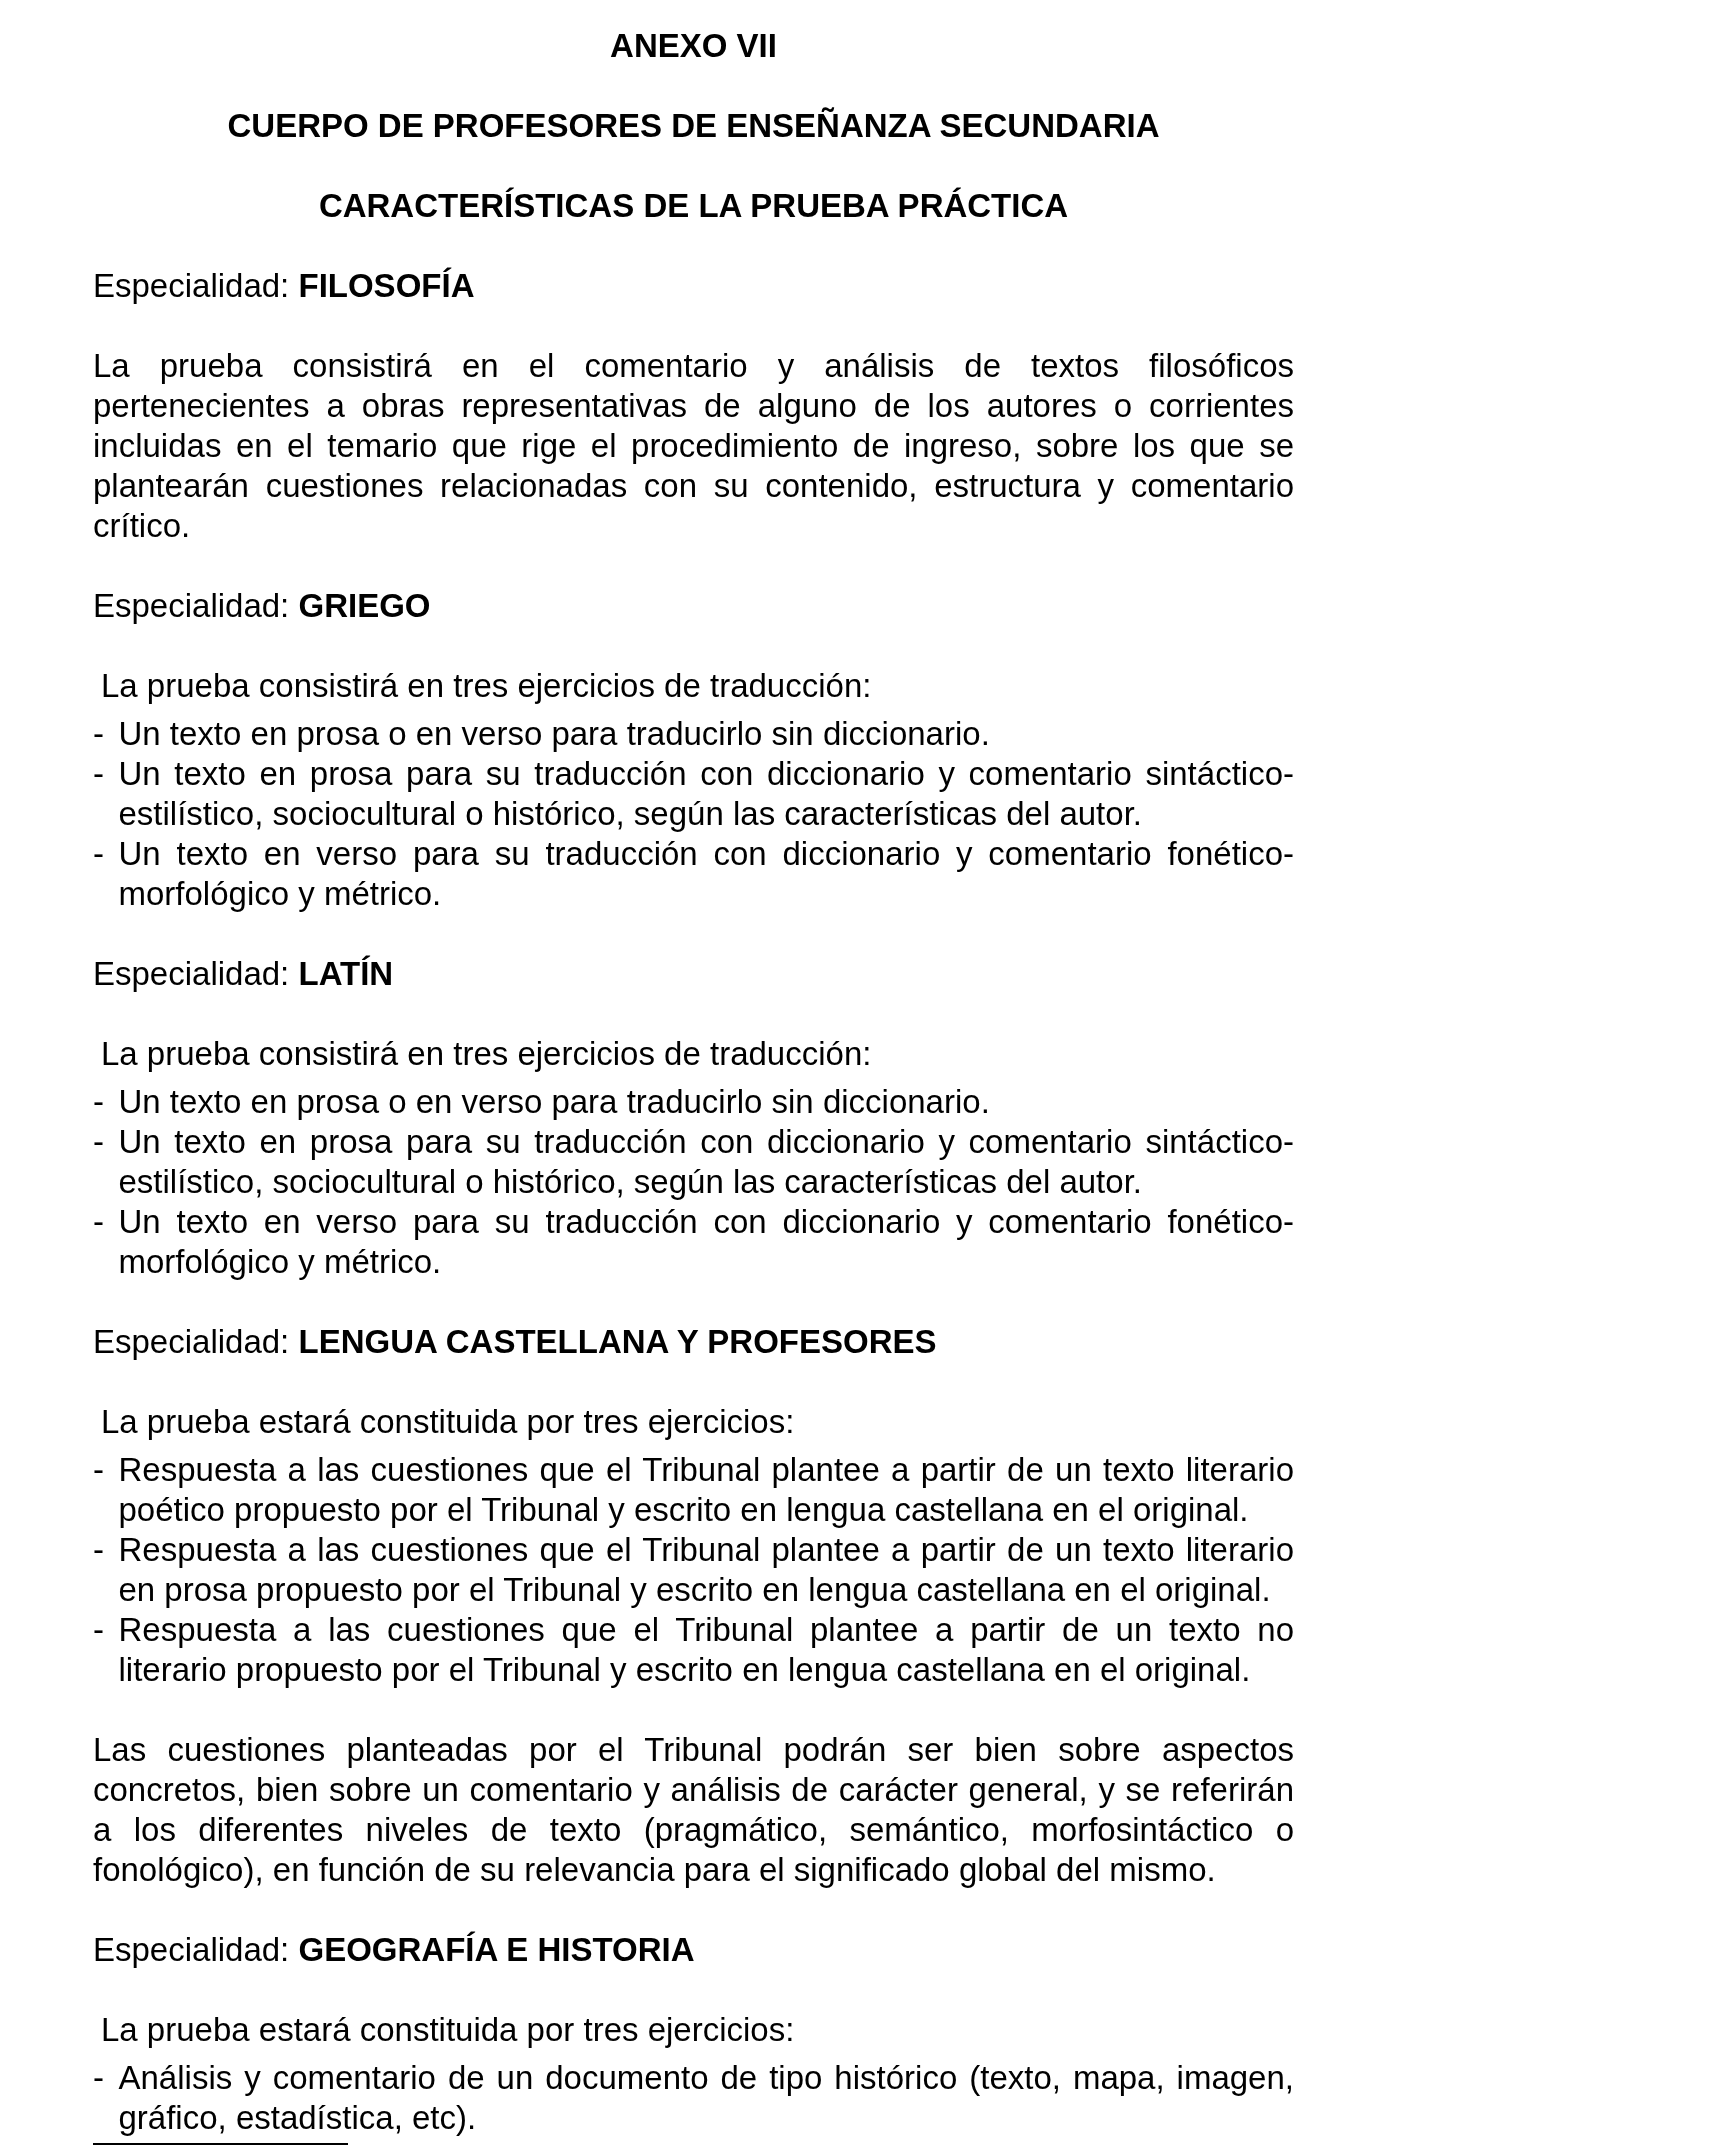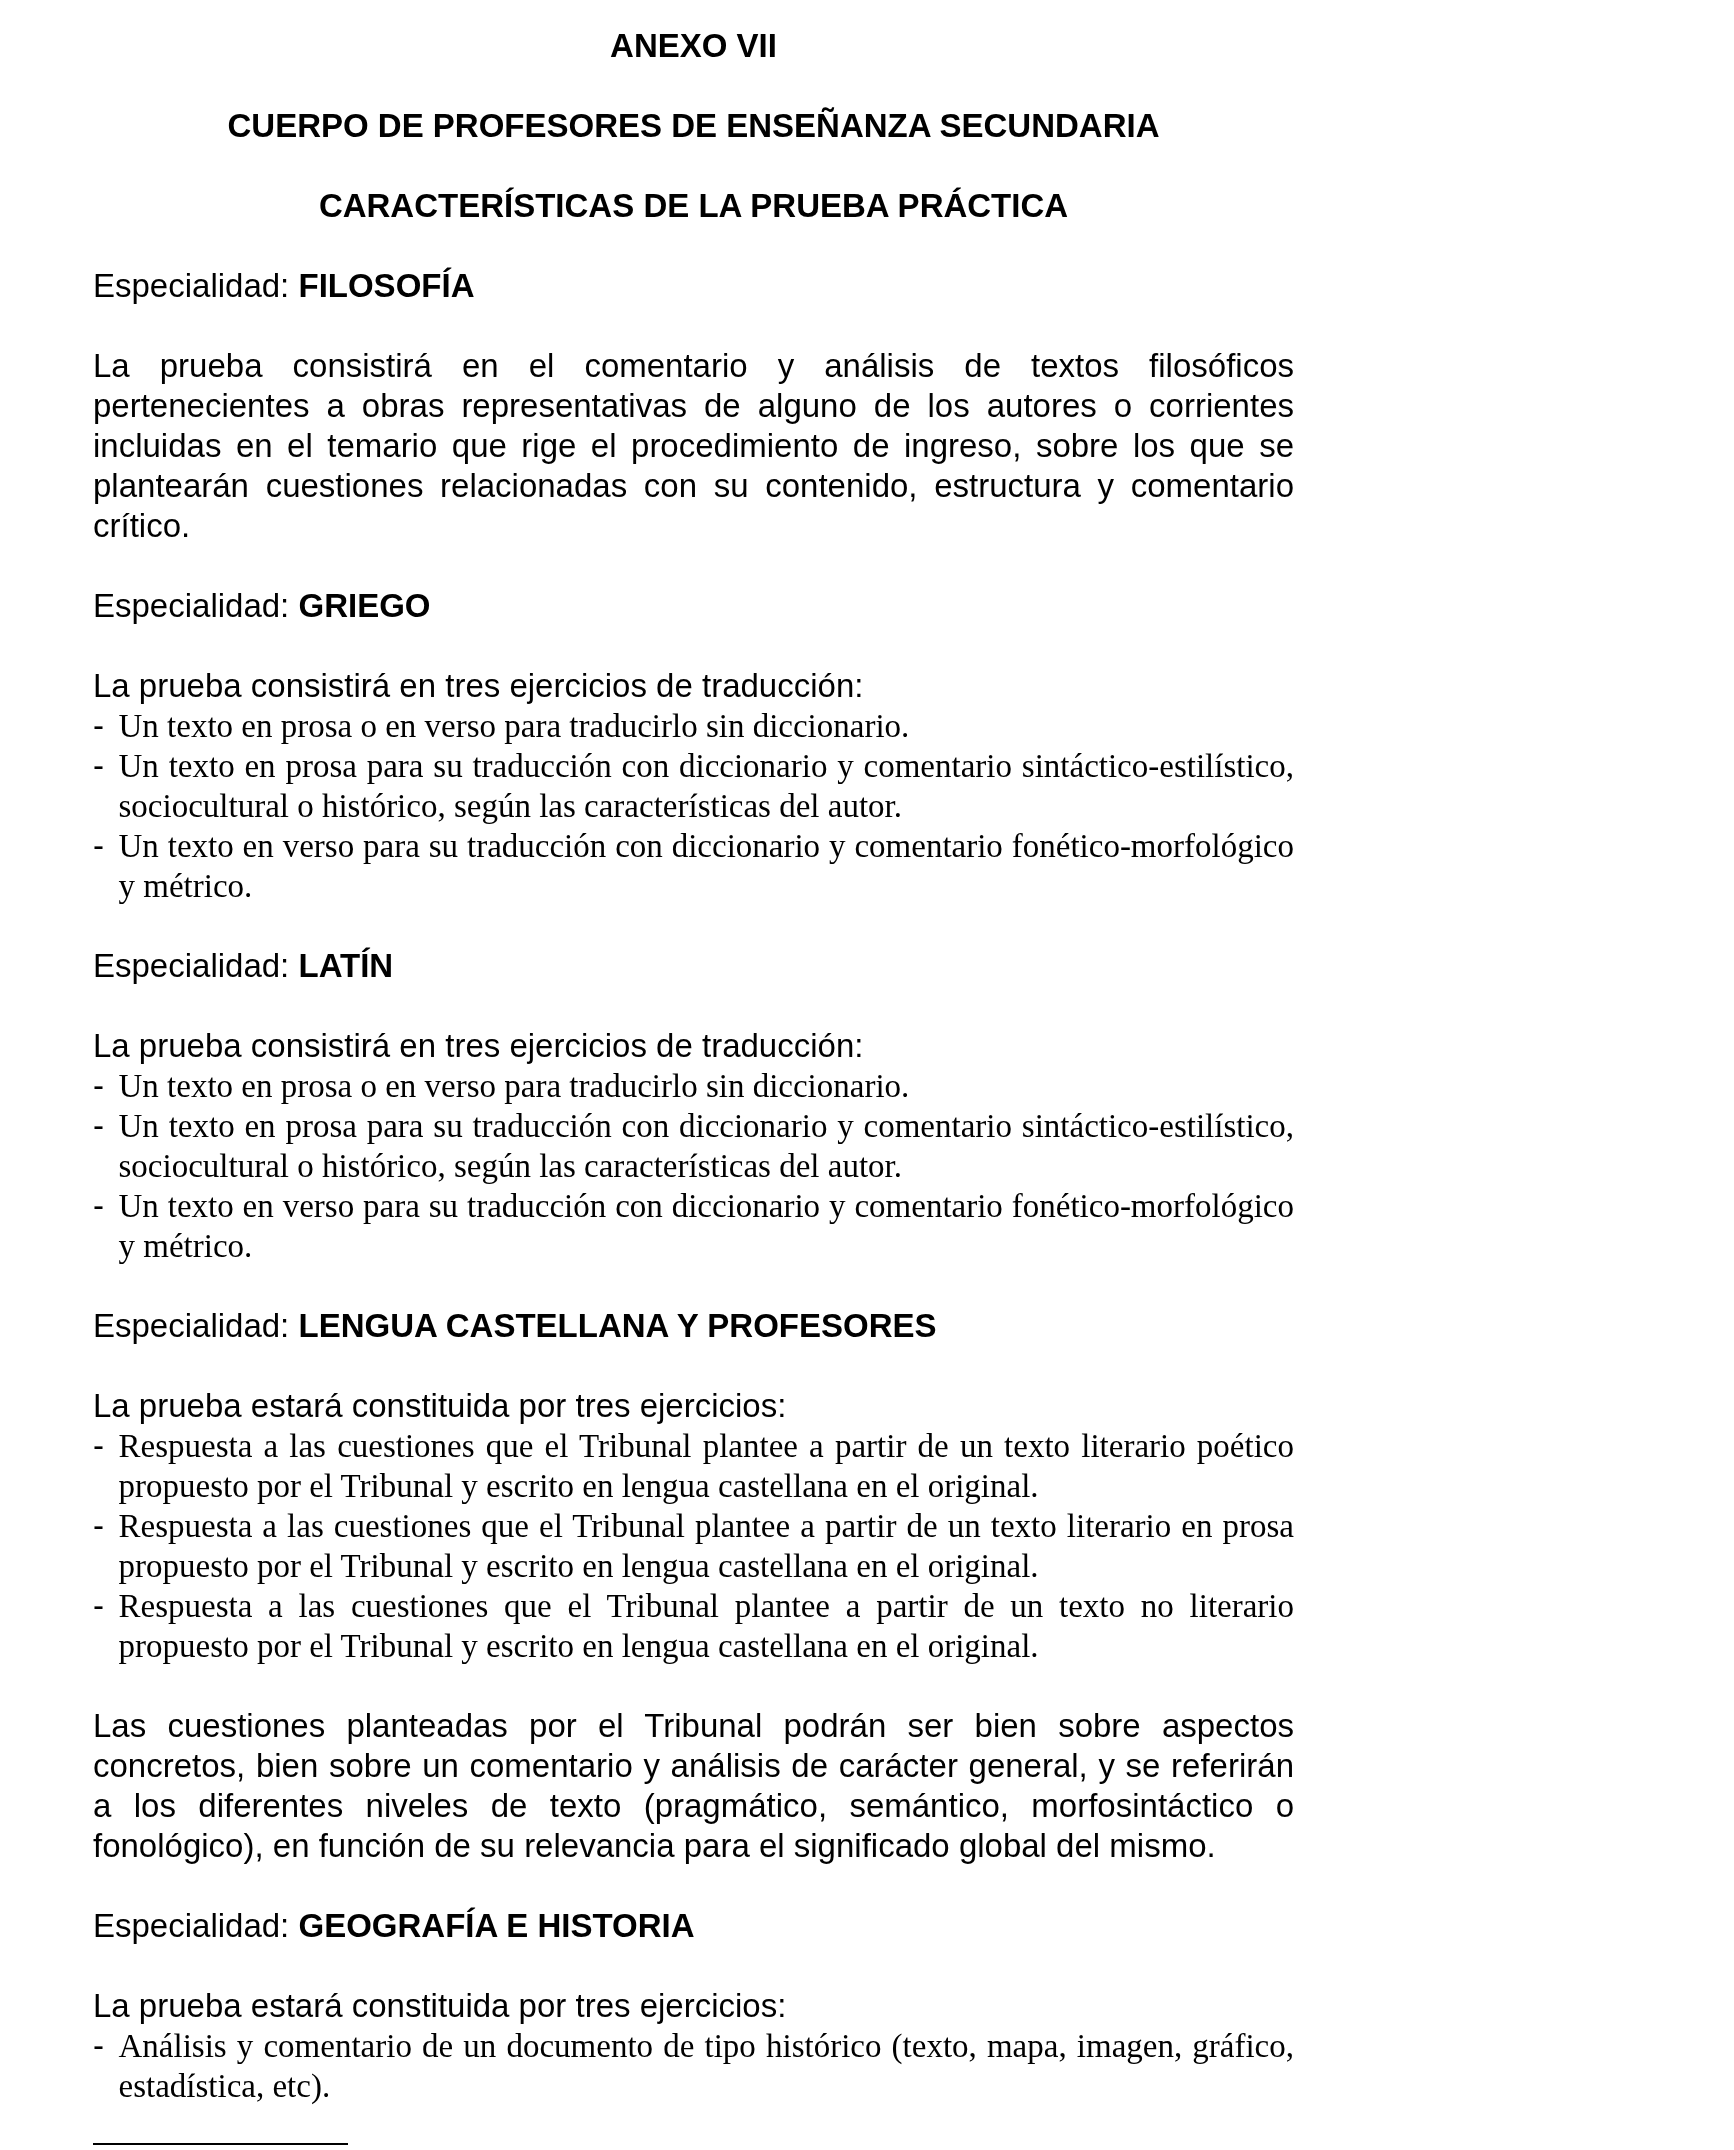--- a/index.html
+++ b/index.html
@@ -35,38 +35,37 @@
   }
   
   .list + .spec {
     margin-top: 40px;
   }
   .para {
     margin: 0 0 40px 0;
     text-align: justify;
   }
   .lead {
-    margin: 0;
+    margin: 8px;
     text-align: justify;
   }
   .list {
     margin: 0 0 40px 0;
   }
   .li {
     display: flex;
     align-items: flex-start;
   }
   .li-dash {
     flex: none;
     width: 25.5px;
   }
   .li-text {
     flex: 1;
     text-align: justify;
-    font-family: Liberation Serif, serif;
   }
   .footnote-rule {
     position: absolute;
     left: 93px;
     bottom: 6px;
     width: 255px;
     height: 2.2px;
     background: #000000;
   }
 </style>

